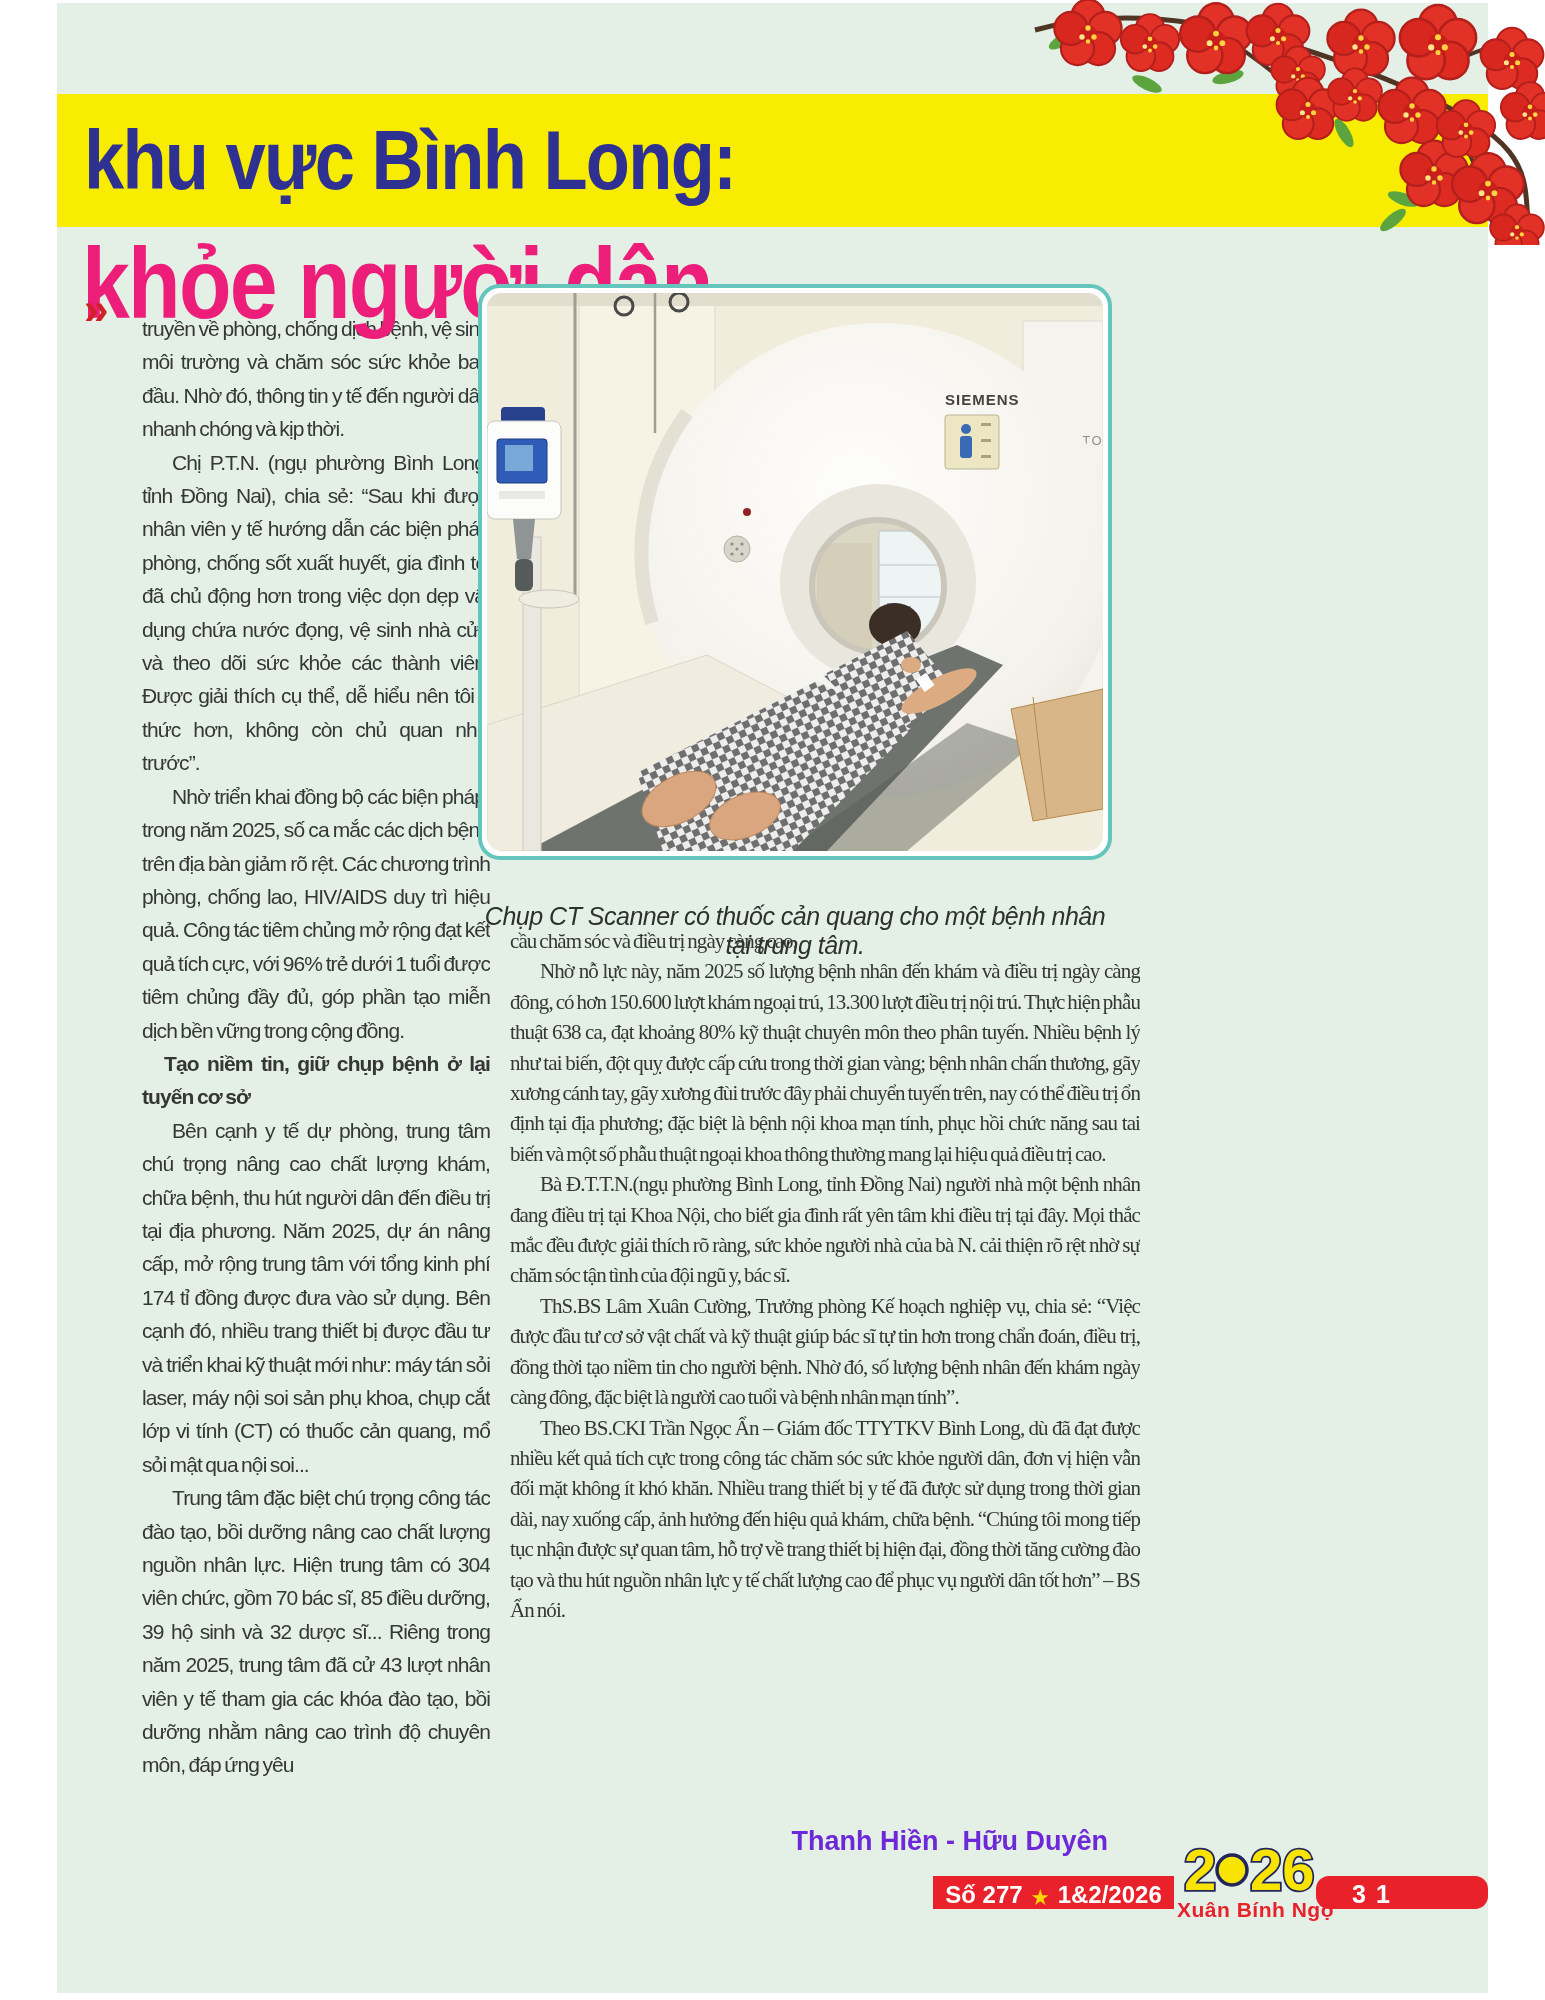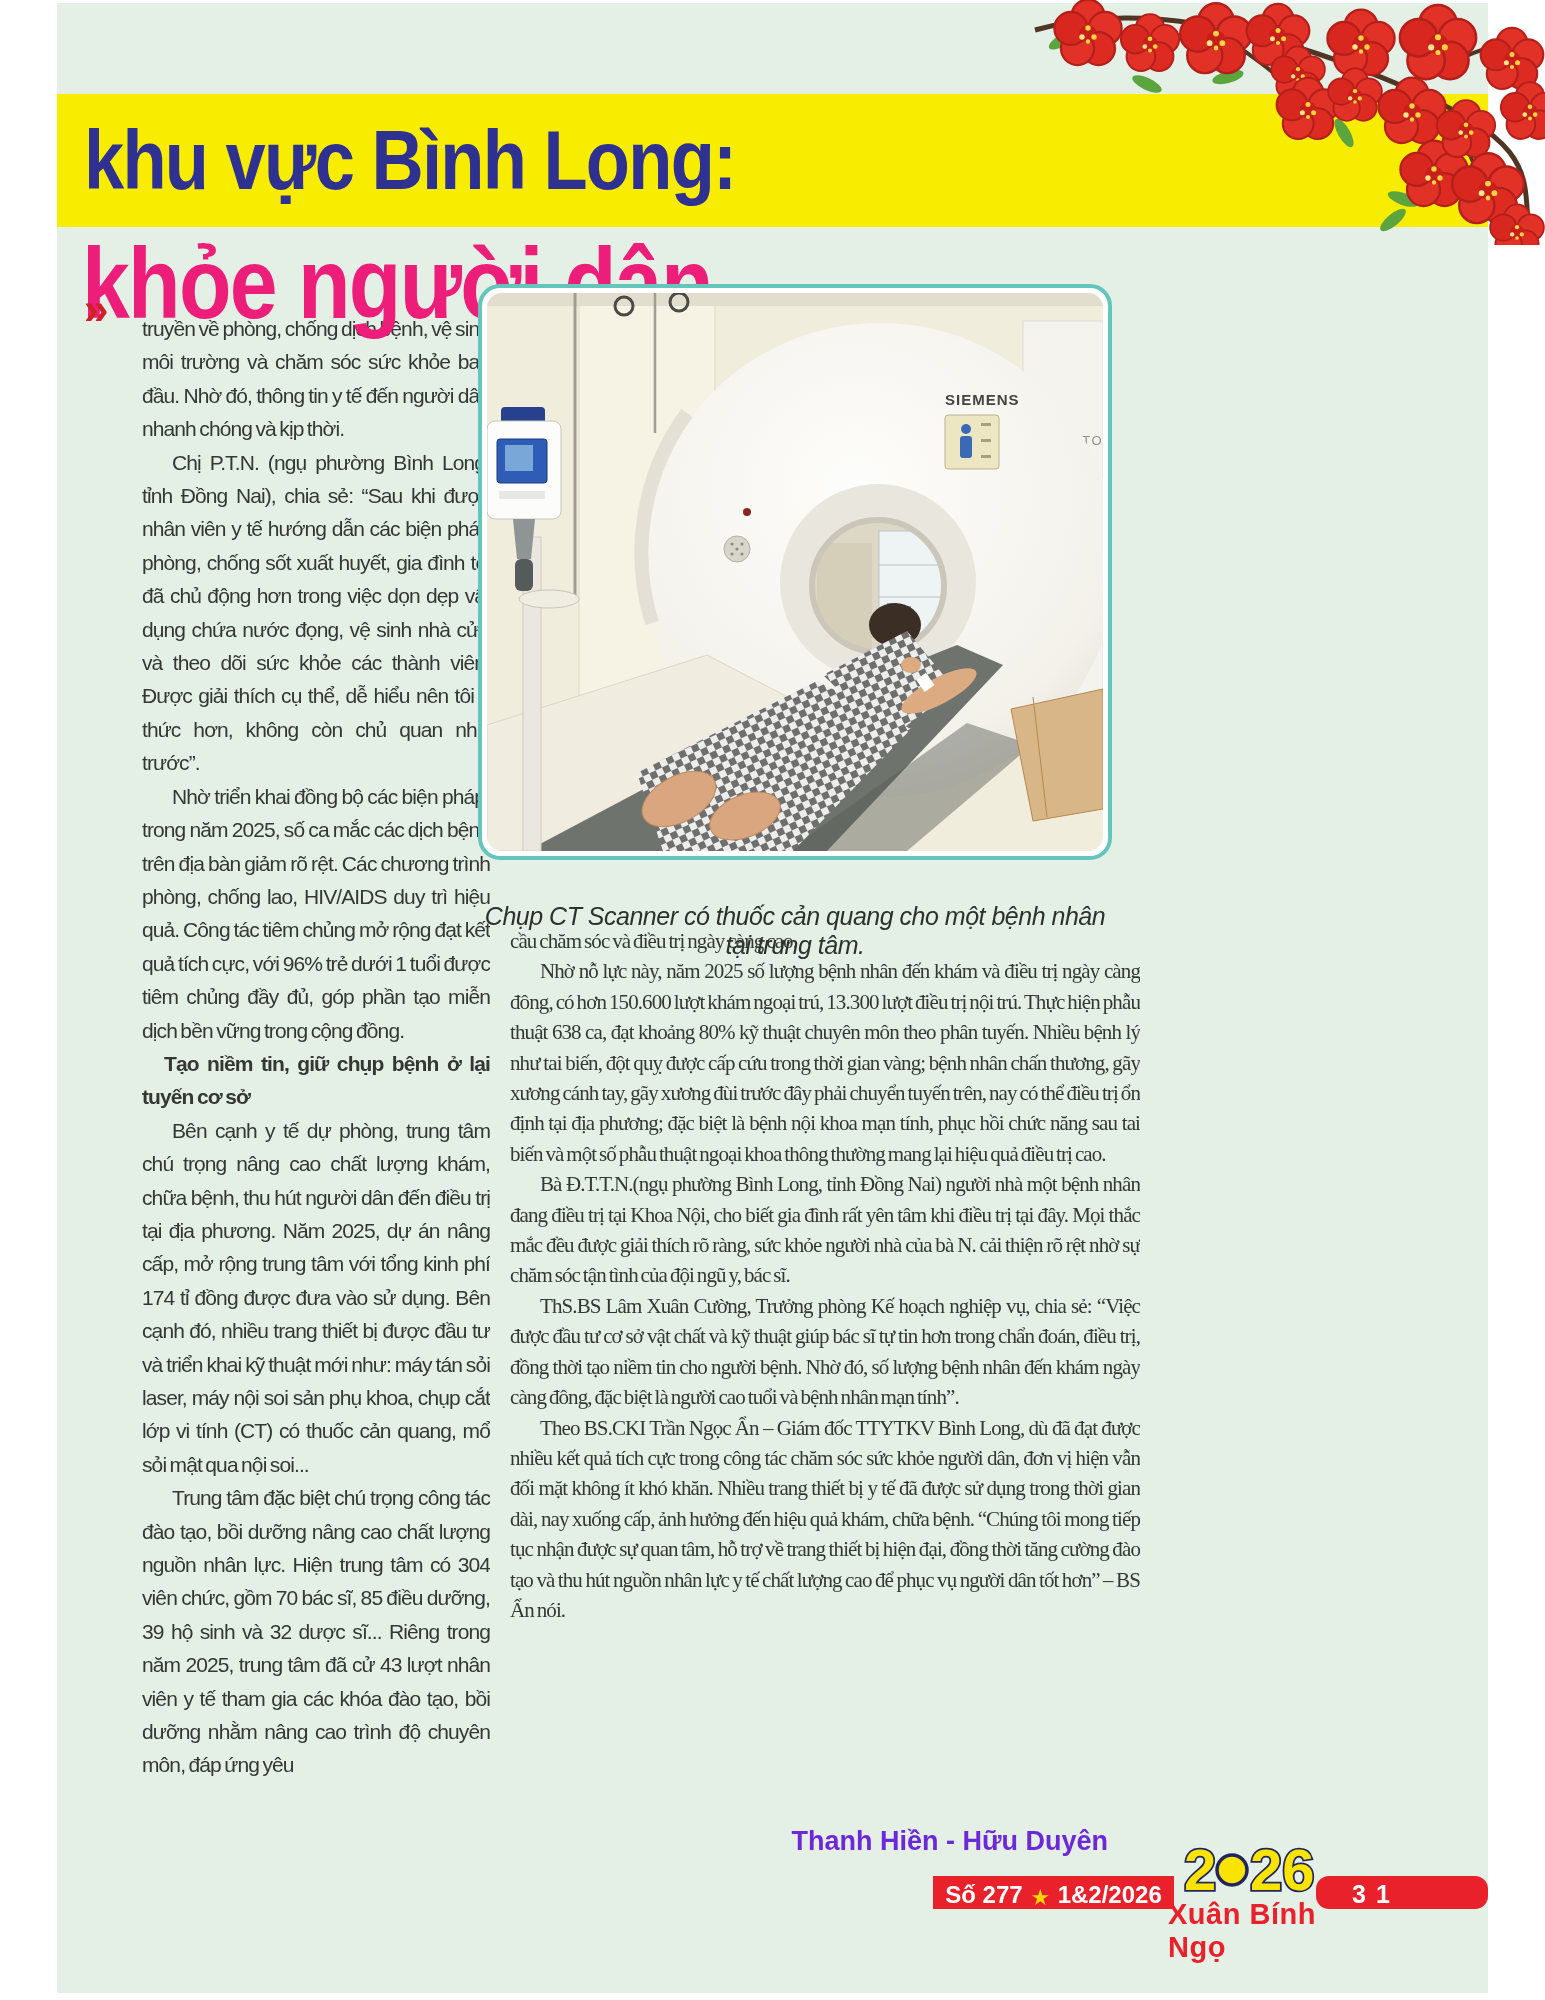--- a/index.html
+++ b/index.html
@@ -29,22 +29,22 @@
   .caption{left:478px;top:880px;width:634px;text-align:center;font-style:italic;
           font-size:25px;color:#2c312d;letter-spacing:-0.5px;margin-top:22px;}
   .byline{left:478px;top:1826px;width:630px;text-align:right;font-weight:bold;font-size:27px;color:#6d28d9;}
   .red-band{background:#e8212b;height:33px;display:flex;align-items:flex-end;
           font-family:Liberation Sans, sans-serif;font-weight:bold;color:#ffffff;}
   .band-issue{left:933px;top:1876px;width:241px;justify-content:center;gap:9px;font-size:24px;}
   .band-issue .star{color:#ffd700;font-size:19px;}
   .band-page{left:1316px;top:1876px;width:172px;font-size:25px;padding-left:36px;
           letter-spacing:10px;box-sizing:border-box;border-radius:13px;}
   .logo-2026{left:1182px;top:1840px;width:138px;height:58px;z-index:2;}
-  .logo-season{left:1168px;top:1898px;width:166px;text-align:left;font-weight:bold;
-          font-size:29px;color:#e8212b;letter-spacing:0.5px;}
+  .logo-season{left:1168px;top:1898px;width:166px;text-align:right;font-weight:bold;
+          font-size:21px;color:#e8212b;letter-spacing:0.5px;}
   svg text{font-family:"Liberation Sans",sans-serif;}
 </style>
 </head>
 <body>
 
 <div id="stage">
 
   <div class="abs page-bg"></div>
 
   <div class="abs yellow-band"></div>

